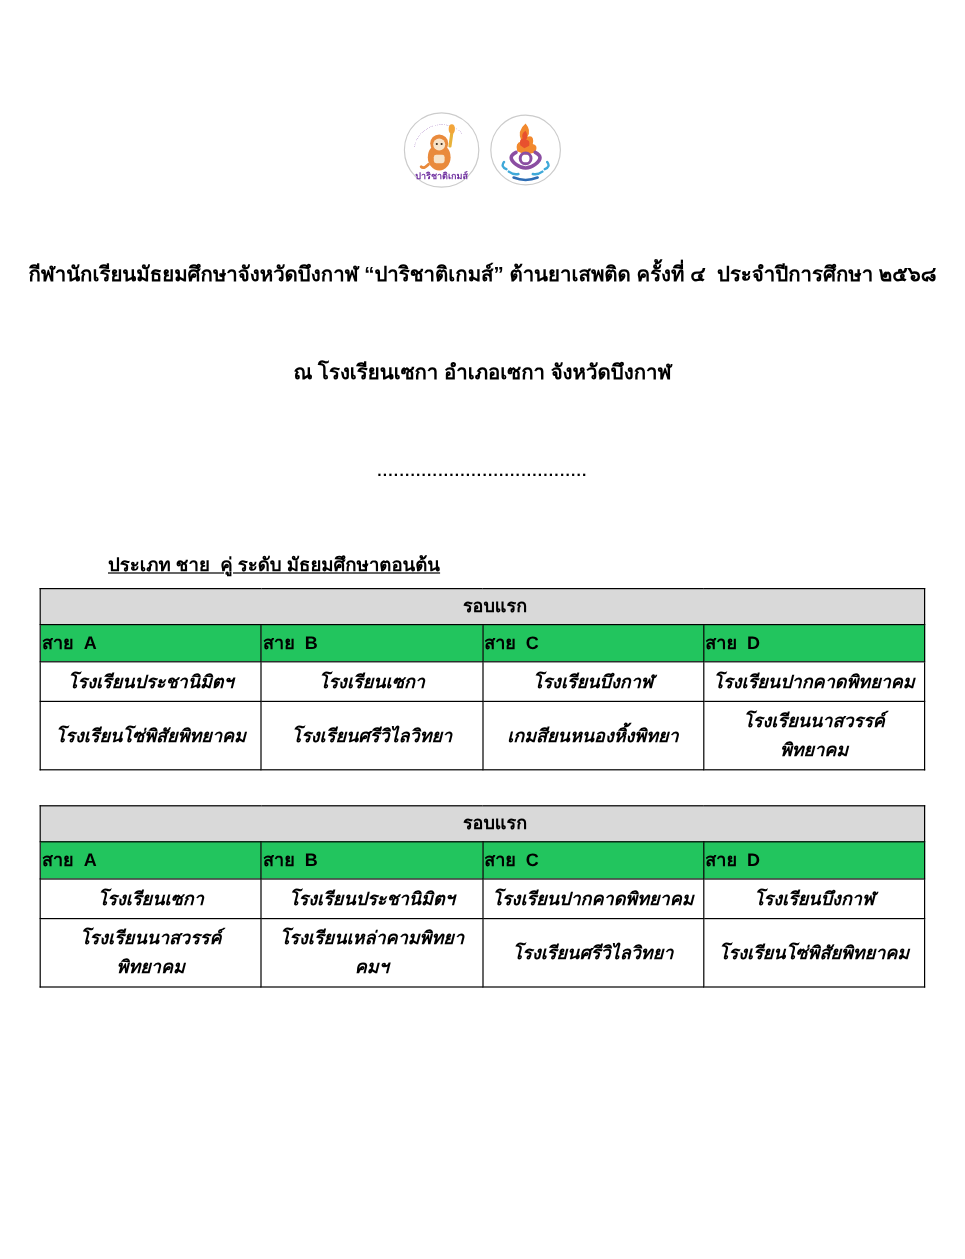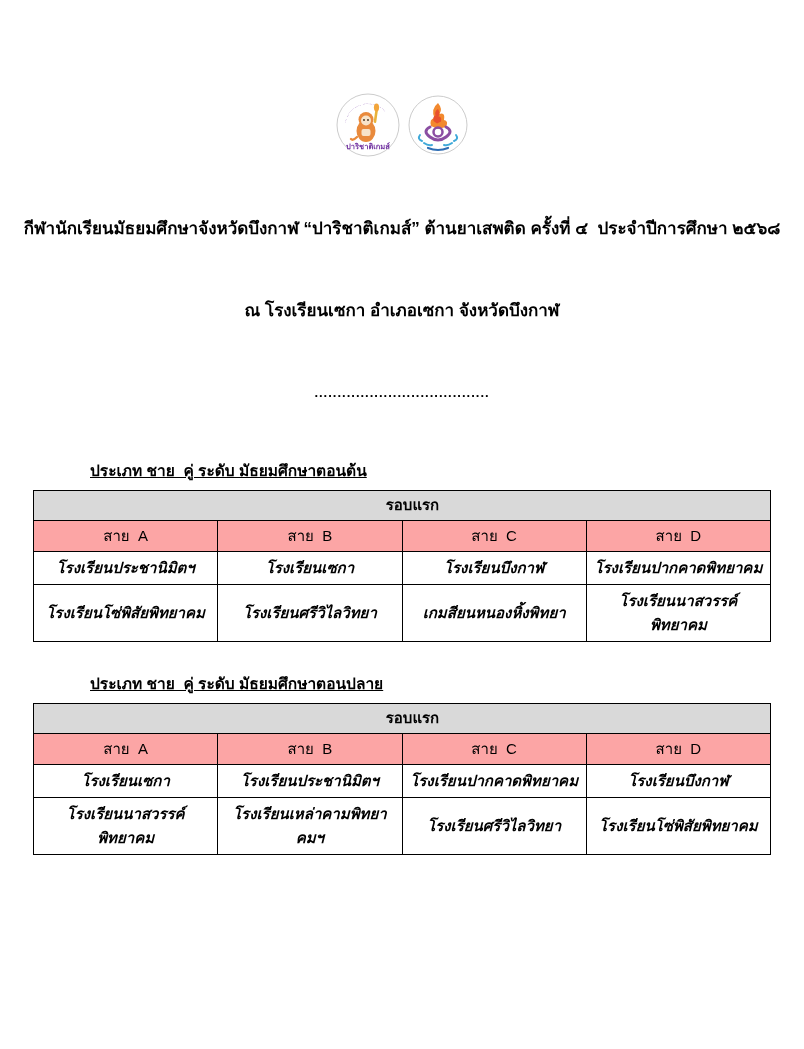--- a/index.html
+++ b/index.html
@@ -25,21 +25,21 @@
   .section-heading {
     margin-left:90px; font-weight:bold; font-size:15.5px;
     text-decoration:underline; white-space:pre-wrap; margin-bottom:7px;
   }
   table.bracket {
     width:738px; margin-left:33px; border-collapse:collapse; table-layout:fixed;
     font-size:15px;
   }
   table.bracket th, table.bracket td { border:1.5px solid #000; }
   th.round { background:#d9d9d9; font-weight:bold; text-align:center; height:27px;padding-left:22px; }
-  th.pool  { background:#fca5a5; font-weight:normal; text-align:center; height:28px; white-space:pre-wrap; }
+  th.pool  { background:#22c55e; font-weight:bold; text-align:left; height:28px; white-space:pre-wrap; }
   td.school { font-weight:bold; text-align:center; padding:4px 6px; height:23px; white-space:pre-wrap;font-style:italic; }
 
   .logo-text { font-weight:bold; }
 </style>
 </head>
 <body>
 
 <div class="page">
 
   <div class="logos">
@@ -104,21 +104,20 @@
         <td class="school">โรงเรียนโซ่พิสัยพิทยาคม</td>
         <td class="school">โรงเรียนศรีวิไลวิทยา</td>
         <td class="school">เกมสียนหนองหิ้งพิทยา</td>
         <td class="school">โรงเรียนนาสวรรค์พิทยาคม</td>
       </tr>
     </tbody>
       </table>
   </div>
 
   <div class="section">
-    <div class="section-heading">ประเภท ชาย  คู่ ระดับ มัธยมศึกษาตอนปลาย</div>
     <table class="bracket">
       <tbody>
           <tr>
             <th class="round" colspan="4">รอบแรก</th>
           </tr>
       <tr>
         <th class="pool">สาย  A</th>
         <th class="pool">สาย  B</th>
         <th class="pool">สาย  C</th>
         <th class="pool">สาย  D</th>

